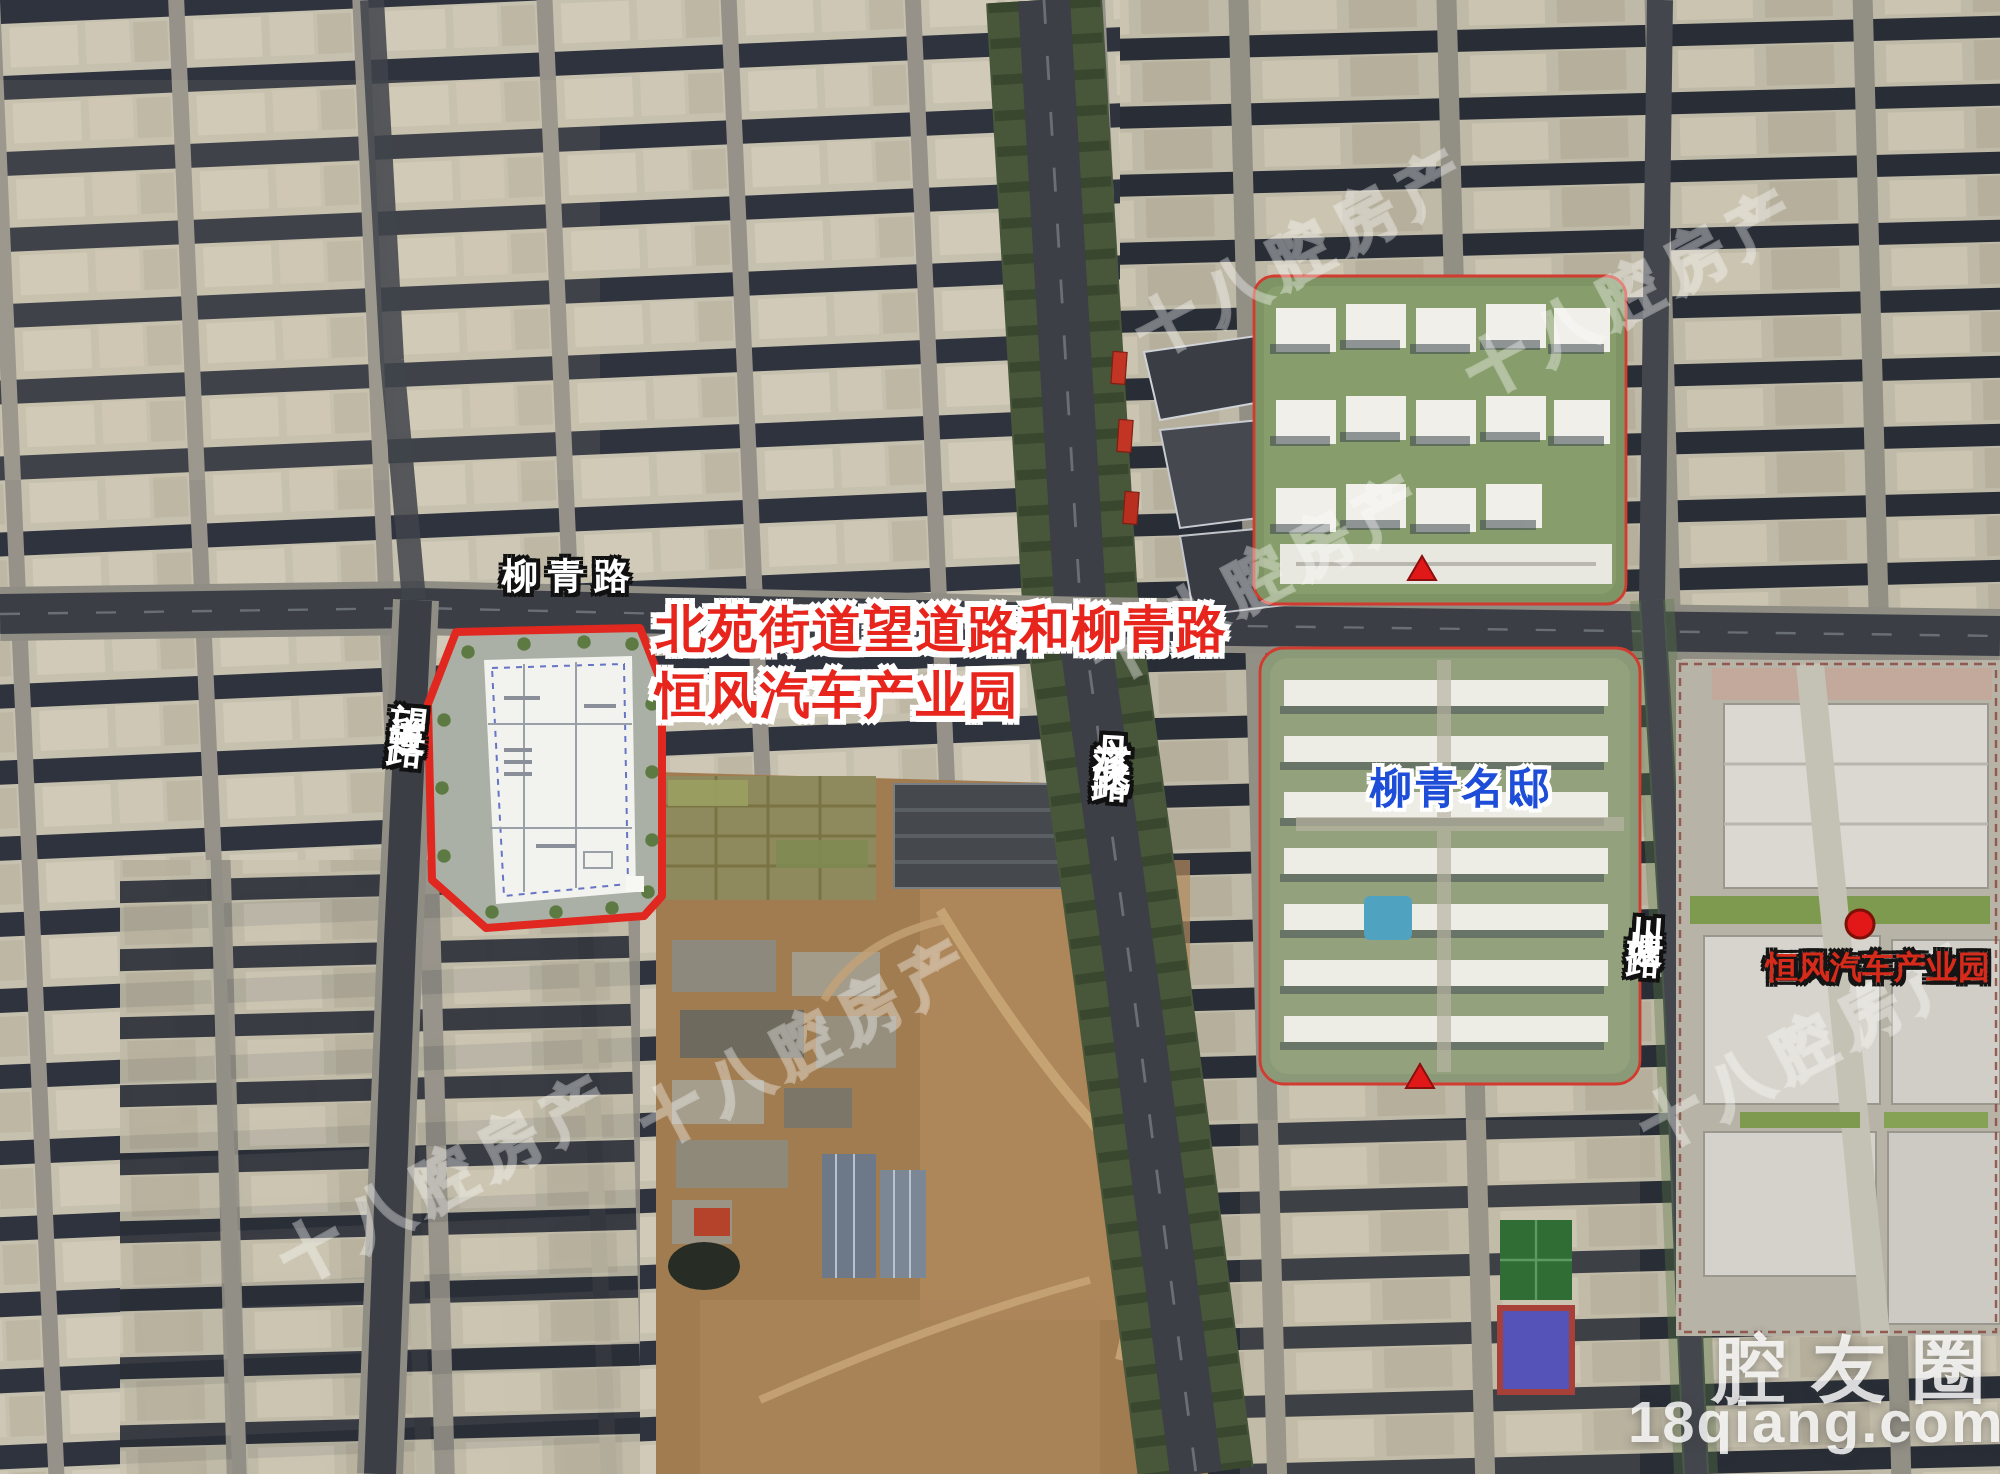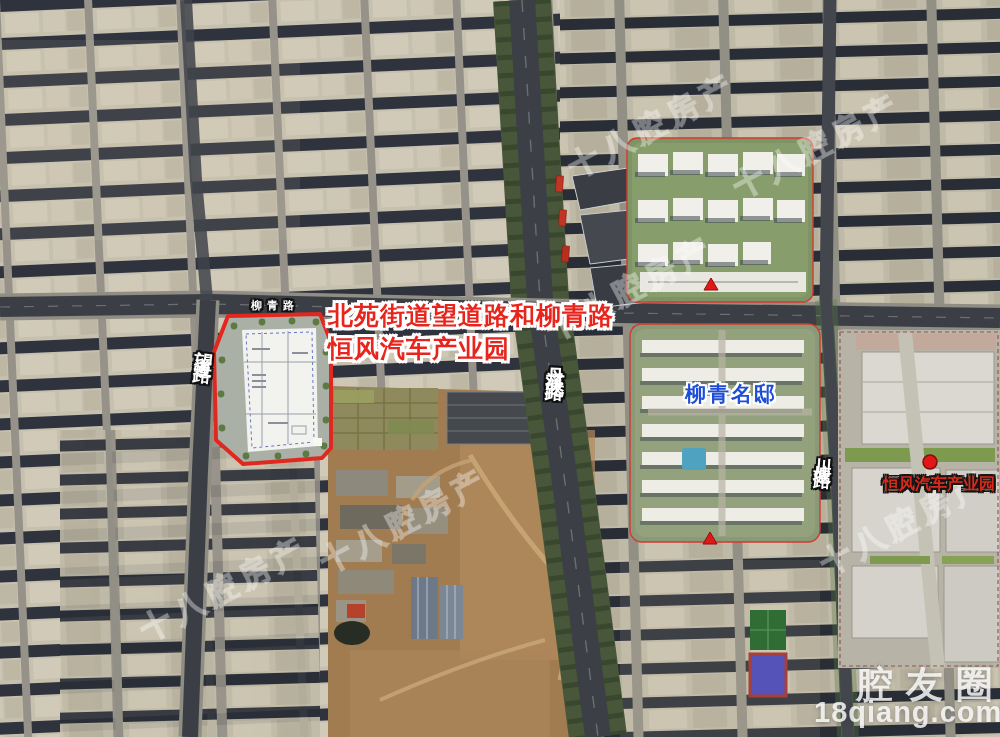--- a/index.html
+++ b/index.html
@@ -22,21 +22,21 @@
       -3px 3px 0 #fff, 3px 3px 0 #fff,-3px -3px 0 #fff,3px -3px 0 #fff;
   }
   
   .roadlbl{
     color:#fff;font-weight:bold;
     text-shadow:
       -2px -2px 0 #111,2px -2px 0 #111,-2px 2px 0 #111,2px 2px 0 #111,
       -2px 0 0 #111,2px 0 0 #111,0 -2px 0 #111,0 2px 0 #111;
   }
   .vert{writing-mode:vertical-rl;text-orientation:upright;}
-  .lbl-liuqing{left:251px;top:298px;font-size:11px;letter-spacing:5px;}
+  .lbl-liuqing{left:251px;top:276px;font-size:18px;letter-spacing:5px;}
   .lbl-wangdao{left:192px;top:336px;font-size:19px;letter-spacing:7px;transform:rotate(6deg);}
   .lbl-danxi{left:543px;top:352px;font-size:19px;letter-spacing:5px;transform:rotate(3deg);}
   .lbl-chuantang{left:812px;top:443px;font-size:18px;letter-spacing:7px;transform:rotate(4deg);}
 
   .lbl-residential{
     left:685px;top:380px;font-size:21px;font-weight:bold;letter-spacing:2px;
     color:#1e4ed8;
     text-shadow:
       -2px -2px 0 #fff,2px -2px 0 #fff,-2px 2px 0 #fff,2px 2px 0 #fff,
       -2px 0 0 #fff,2px 0 0 #fff,0 -2px 0 #fff,0 2px 0 #fff;

